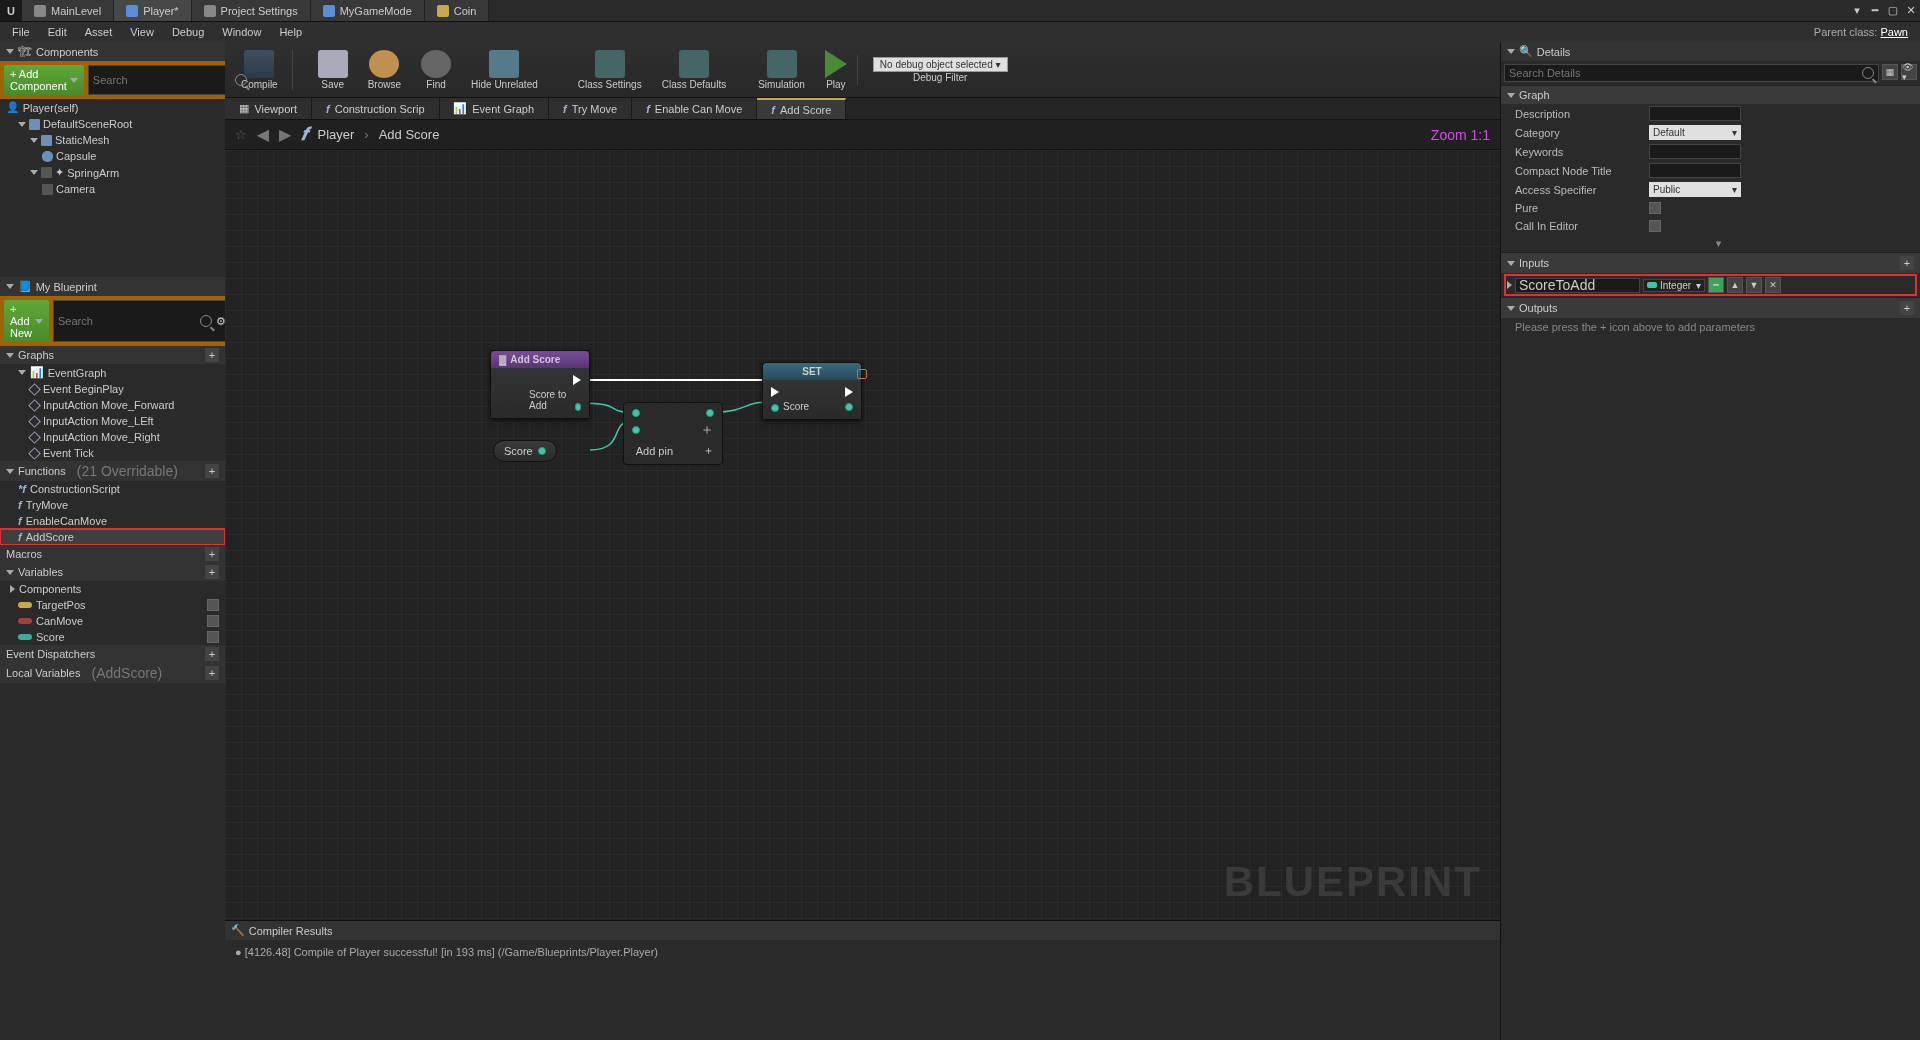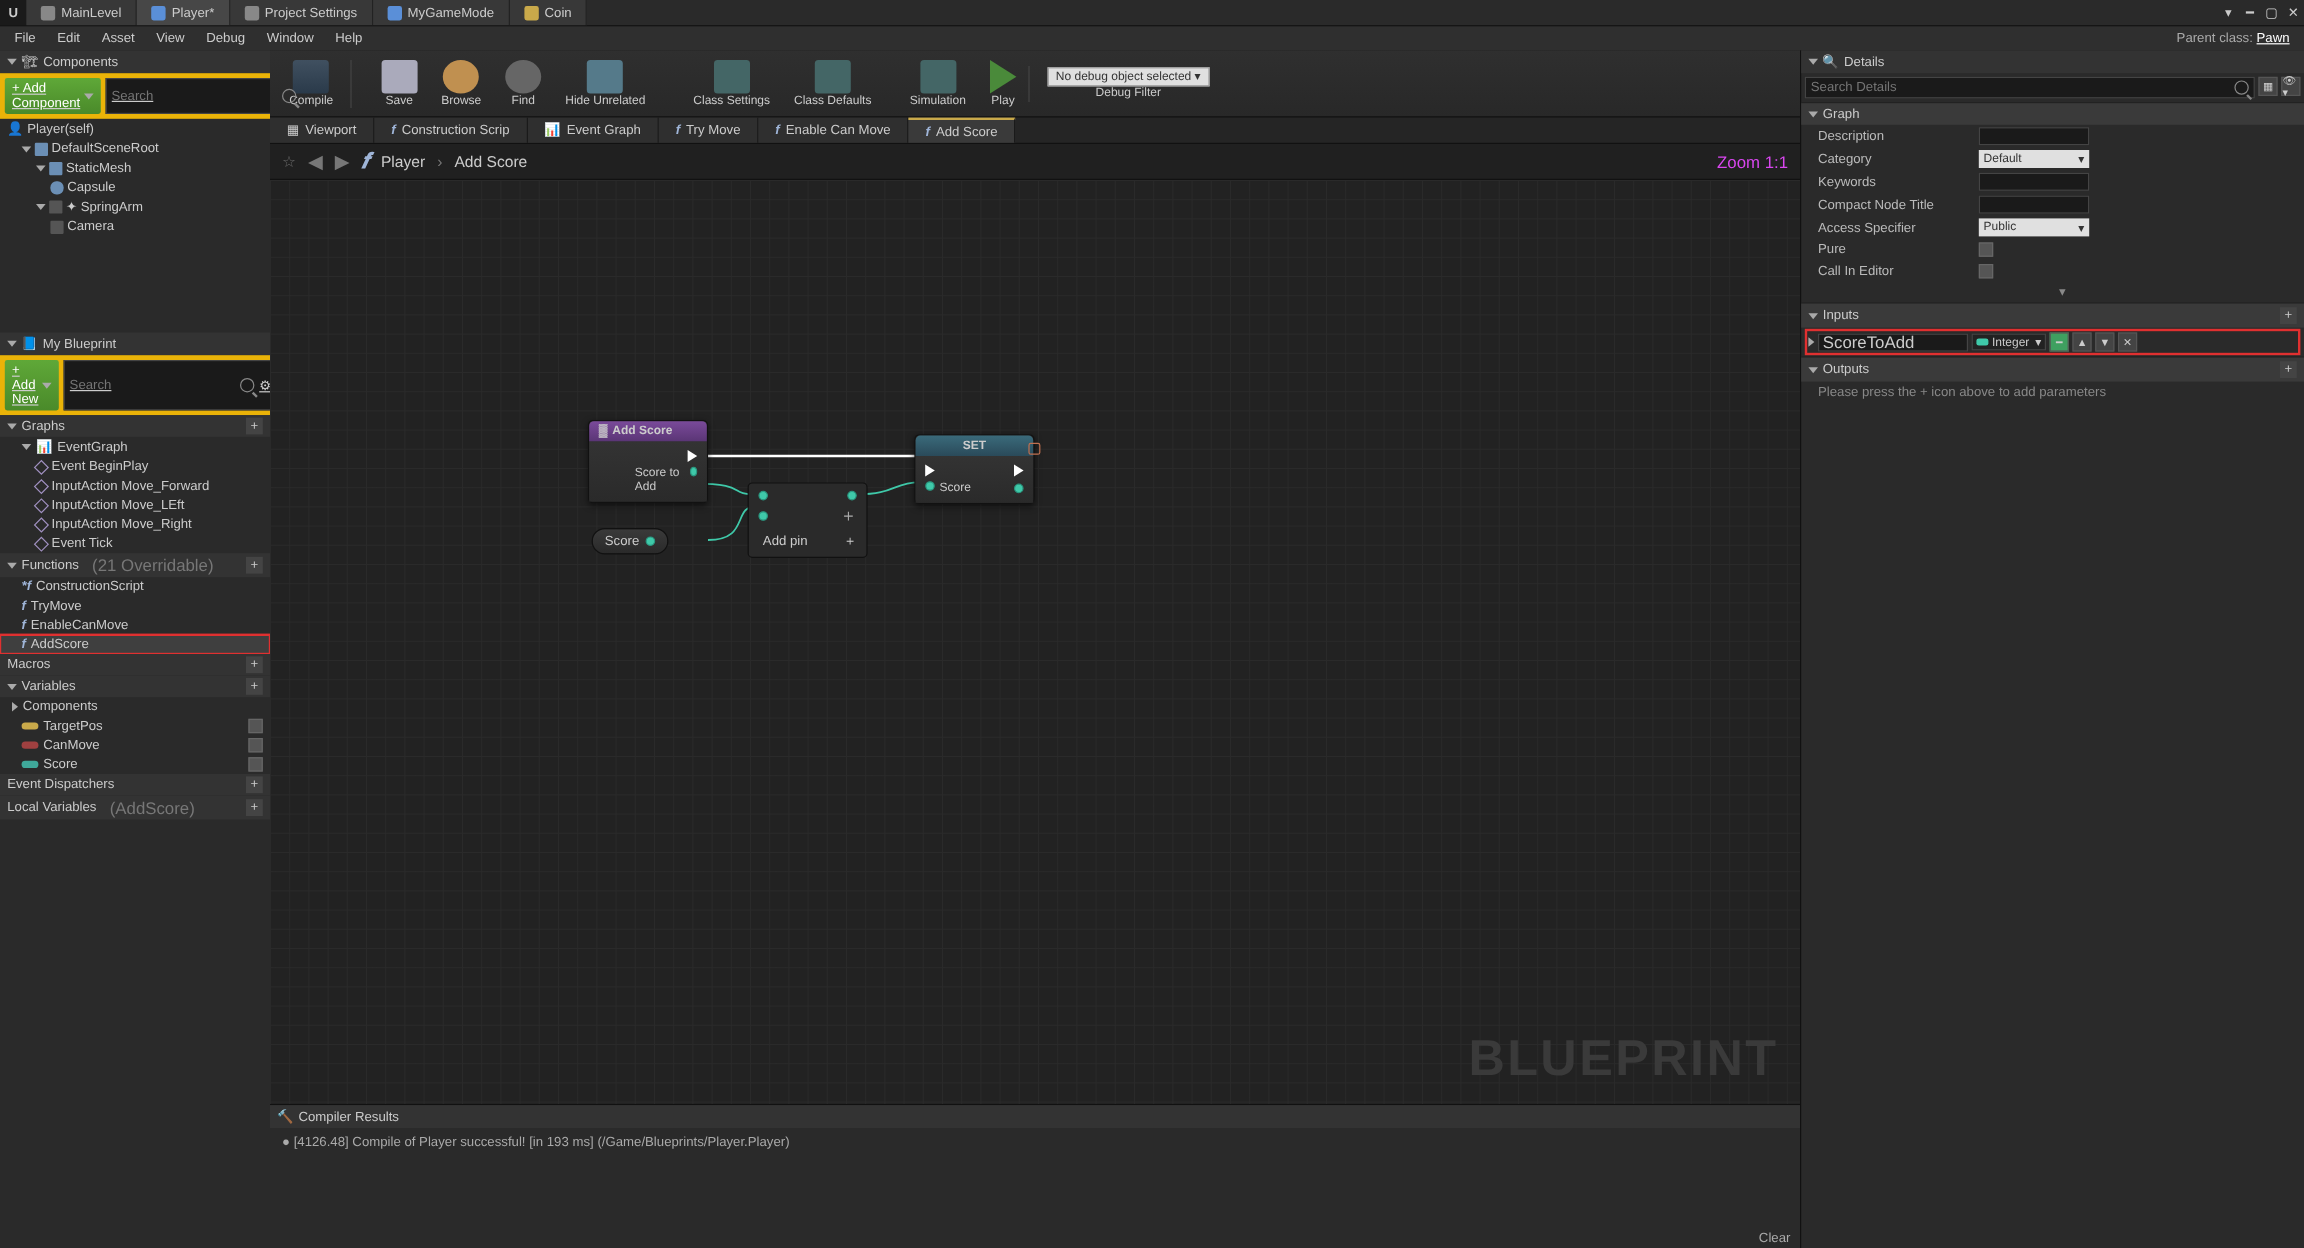--- a/index.html
+++ b/index.html
@@ -27,21 +27,21 @@
 .col-left { width:225px; display:flex; flex-direction:column; background:#2a2a2a; }
 .col-center { flex:1; display:flex; flex-direction:column; }
 .col-right { width:420px; background:#2a2a2a; border-left:1px solid #111; }
 
 
 .panel-hdr { background:#333; padding:3px 6px; display:flex; align-items:center; gap:4px; font-size:11px; }
 .tri { display:inline-block; width:0;height:0; border-left:4px solid transparent; border-right:4px solid transparent; border-top:5px solid #aaa; }
 .tri-r { display:inline-block; width:0;height:0; border-top:4px solid transparent; border-bottom:4px solid transparent; border-left:5px solid #aaa; }
 
 
-.add-bar { display:flex; padding:4px; gap:4px; background:#eab308;text-decoration:underline; }
+.add-bar { display:flex; padding:4px; gap:4px; background:#a16207; }
 .green-btn { background: linear-gradient(#5fa838,#4a8a2a); color:#fff; padding:3px 6px; border-radius:2px; display:flex; align-items:center; gap:3px; font-size:11px; }
 .search-box { flex:1; background:#1a1a1a; border:1px solid #444; padding:2px 4px; display:flex; align-items:center; }
 .search-box input { background:transparent; border:none; color:#ccc; flex:1; outline:none; font-size:11px; }
 .mag { width:12px; height:12px; border:1.5px solid #888; border-radius:50%; position:relative; }
 .mag::after { content:''; position:absolute; width:5px; height:1.5px; background:#888; bottom:-3px; right:-4px; transform:rotate(45deg); }
 
 
 .tree { font-size:11px; }
 .tree-row { padding:2px 4px; display:flex; align-items:center; gap:3px; }
 .depth0 { padding-left:6px; }
@@ -98,21 +98,21 @@
   background-size: 16px 16px; }
 .blueprint-wm { position:absolute; right:18px; bottom:14px; font-size:42px; font-weight:700; color:#3a3a3a; letter-spacing:2px; }
 
 
 .node { position:absolute; background:#2a2a2a; border:1px solid #111; border-radius:4px; font-size:10px; box-shadow:0 2px 5px #0008; }
 .node-hdr { padding:3px 8px; border-radius:4px 4px 0 0; font-weight:600; display:flex; align-items:center; gap:4px; }
 .node-hdr.purple { background:linear-gradient(#7a4a9a,#5a3575); }
 .node-hdr.blue { background:linear-gradient(#3a6a7a,#2a4a5a); }
 .node-body { padding:5px 8px; background:linear-gradient(#333,#2a2a2a); }
 .pin-row { display:flex; align-items:center; justify-content:space-between; padding:2px 0; gap:30px; }
-.pin { display:flex; align-items:flex-start; gap:4px; }
+.pin { display:flex; align-items:flex-end; gap:4px; }
 .pin-exec { width:0;height:0; border-top:5px solid transparent; border-bottom:5px solid transparent; border-left:8px solid #fff; }
 .pin-dot { width:8px;height:8px; border-radius:50%; background:#3fc9a9; border:1px solid #2a9880; }
 .delegate-pin { width:10px; height:10px; border:1.5px solid #c07050; border-radius:2px; }
 .small-node { position:absolute; background:linear-gradient(#3a3a3a,#2a2a2a); border:1px solid #111; border-radius:14px; padding:4px 10px; display:flex; align-items:center; gap:5px; }
 .op-node { position:absolute; background:#2a2a2a; border:1px solid #111; border-radius:4px; padding:4px 8px; }
 
 .wire { position:absolute; pointer-events:none; }
 
 
 .compiler { height:120px; background:#2a2a2a; border-top:1px solid #111; display:flex; flex-direction:column; }
@@ -474,23 +474,20 @@
         </div>
         <span class="delegate-pin" style="position:absolute;top:6px;right:-6px"></span>
       </div>
 
       <div class="blueprint-wm">BLUEPRINT</div>
     </div>
 
     <div class="compiler">
       <div class="panel-hdr">🔨 <span>Compiler Results</span></div>
       <div class="compiler-body">● <span>[4126.48] Compile of Player successful! [in 193 ms] (/Game/Blueprints/Player.Player)</span></div>
-      <div class="compiler-ft">
-          <span>Clear</span>
-        </div>
     </div>
   </div>
 
   <div class="col-right">
     <div class="details-hdr"><span class="tri"></span>🔍 <span>Details</span></div>
     <div class="details-search">
       <div class="search-box" style="flex:1">
           <input placeholder="Search Details" style="">
           <span class="mag"></span>
         </div>

